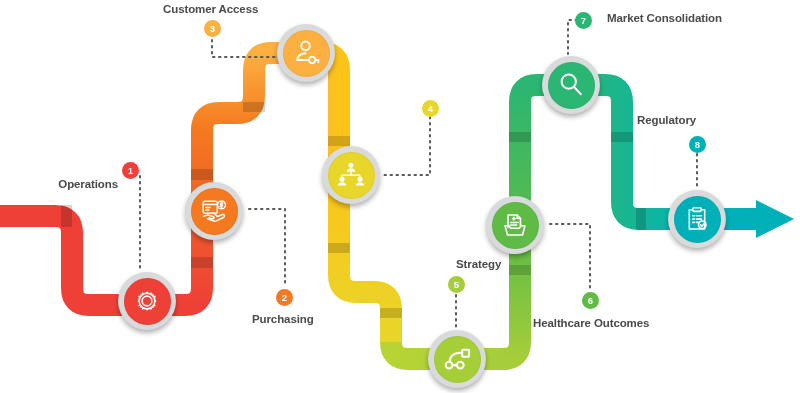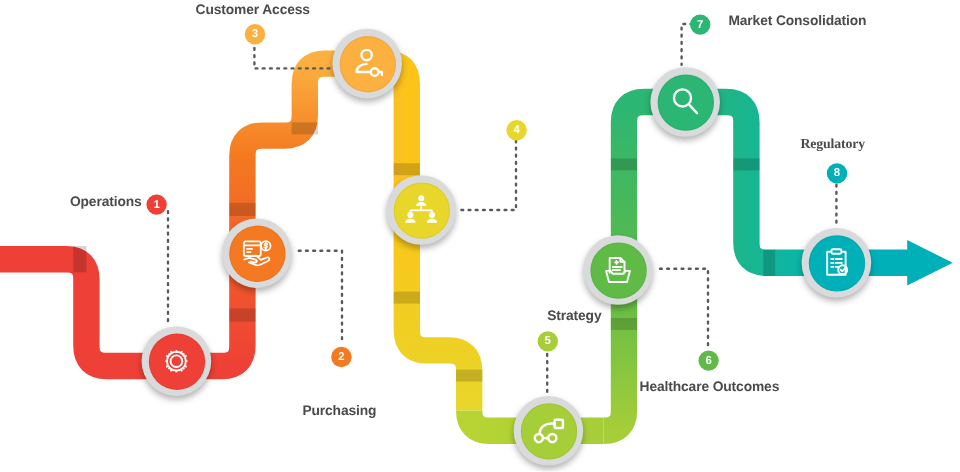--- a/index.html
+++ b/index.html
@@ -281,28 +281,28 @@
 
   <div class="badge" style="left:122px;top:162px;background:#EE4036;">1</div>
   <div class="badge" style="left:276px;top:289px;background:#F47920;">2</div>
   <div class="badge" style="left:204px;top:20px;background:#FBB040;">3</div>
   <div class="badge" style="left:422px;top:100px;background:#E8D62A;">4</div>
   <div class="badge" style="left:448px;top:276px;background:#A6CE39;">5</div>
   <div class="badge" style="left:582px;top:292px;background:#5FBB46;">6</div>
   <div class="badge" style="left:575px;top:12px;background:#2BB673;">7</div>
   <div class="badge" style="left:689px;top:136px;background:#00B0B9;">8</div>
 
-  <div class="caption" style="left:34px;top:163px;width:84px;text-align:right;">Operations</div>
-
-  <div class="caption" style="left:252px;top:313px;text-align:left;margin-top:24px;">Purchasing</div>
+  <div class="caption" style="left:34px;top:178px;width:84px;text-align:right;">Operations</div>
+
+  <div class="caption" style="left:252px;top:313px;text-align:left;">Purchasing</div>
 
   <div class="caption" style="left:163px;top:3px;text-align:left;">Customer Access</div>
 
 
   <div class="caption" style="left:432px;top:258px;text-align:left;margin-left:24px;">Strategy</div>
 
   <div class="caption" style="left:533px;top:317px;text-align:left;">Healthcare Outcomes</div>
 
   <div class="caption" style="left:607px;top:12px;text-align:left;">Market Consolidation</div>
 
-  <div class="caption" style="left:667px;top:114px;text-align:left;font-family:Liberation Serif, serif;">Regulatory</div>
+  <div class="caption" style="left:637px;top:114px;text-align:left;">Regulatory</div>
 
 </div>
 
 </body></html>

